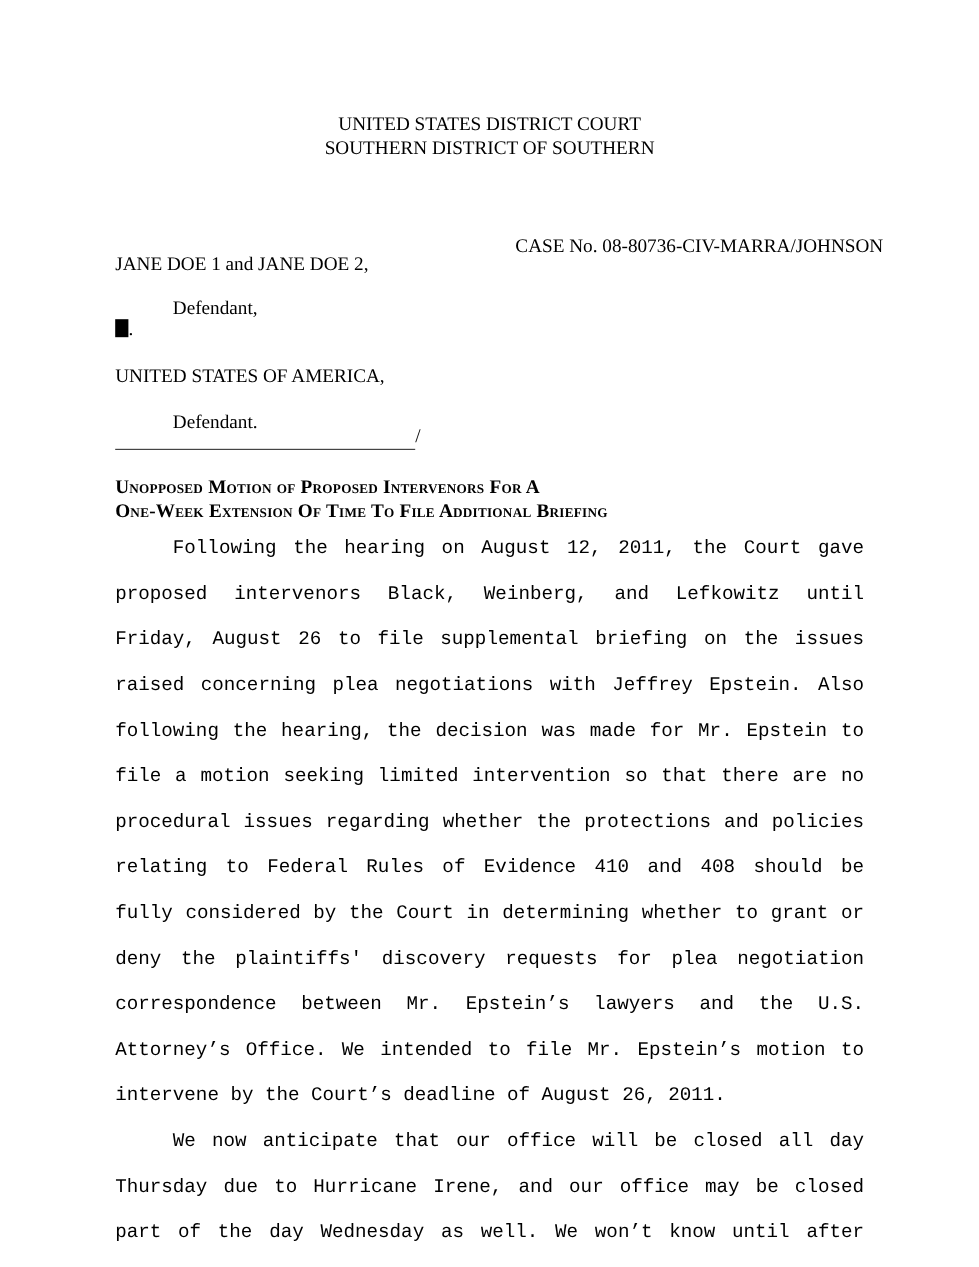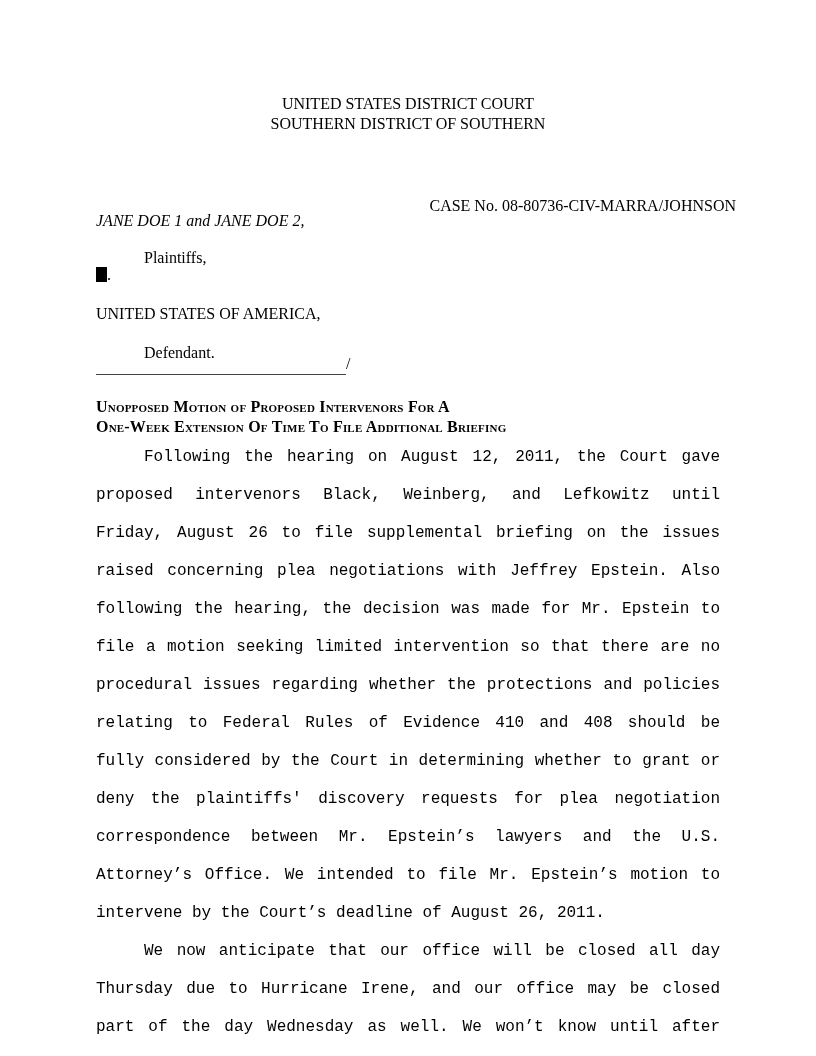--- a/index.html
+++ b/index.html
@@ -23,21 +23,21 @@
     left: 96px; top: 94px; width: 624px;
     text-align: center;
     line-height: 20px;
   }
   .case-number {
     left: 112px; top: 151px; width: 624px;
     text-align: right;
     line-height: 20px;
     margin-top: 45px;
   }
-  .cap-plaintiffs    { left: 96px; top: 211px; width: 624px; line-height: 20px; font-style: italic; }
+  .cap-plaintiffs    { left: 96px; top: 211px; width: 624px; line-height: 20px; }
   .cap-plaintiff-lbl { left: 96px; top: 248px; width: 624px; line-height: 20px; padding-left: 48px; box-sizing: border-box; }
   .cap-versus        { left: 96px; top: 266px; width: 624px; line-height: 18px; }
   .v-redaction {
     display: inline-block;
     width: 11px; height: 15px;
     background: #000000;
     vertical-align: -2px;
   }
   .cap-defendant     { left: 96px; top: 304px; width: 624px; line-height: 20px; }
   .cap-defendant-lbl { left: 96px; top: 343px; width: 624px; line-height: 20px; padding-left: 48px; box-sizing: border-box; }
@@ -86,21 +86,21 @@
 
   <div class="abs court-header">
     <div>UNITED STATES DISTRICT COURT</div>
     <div>SOUTHERN DISTRICT OF SOUTHERN</div>
   </div>
 
   <div class="abs case-number">CASE No. 08-80736-CIV-MARRA/JOHNSON</div>
 
   <div class="abs cap-plaintiffs">JANE DOE 1 and JANE DOE 2,</div>
 
-  <div class="abs cap-plaintiff-lbl">Plaintiffs,</div>
+  <div class="abs cap-plaintiff-lbl">Defendant,</div>
 
   <div class="abs cap-versus"><span class="v-redaction"></span><span>.</span></div>
 
   <div class="abs cap-defendant-lbl">Defendant.</div>
 
   <div class="abs cap-defendant">UNITED STATES OF AMERICA,</div>
 
   <div class="abs cap-separator"><span class="rule"></span><span class="slash">/</span></div>
 
   <div class="abs motion-title">

